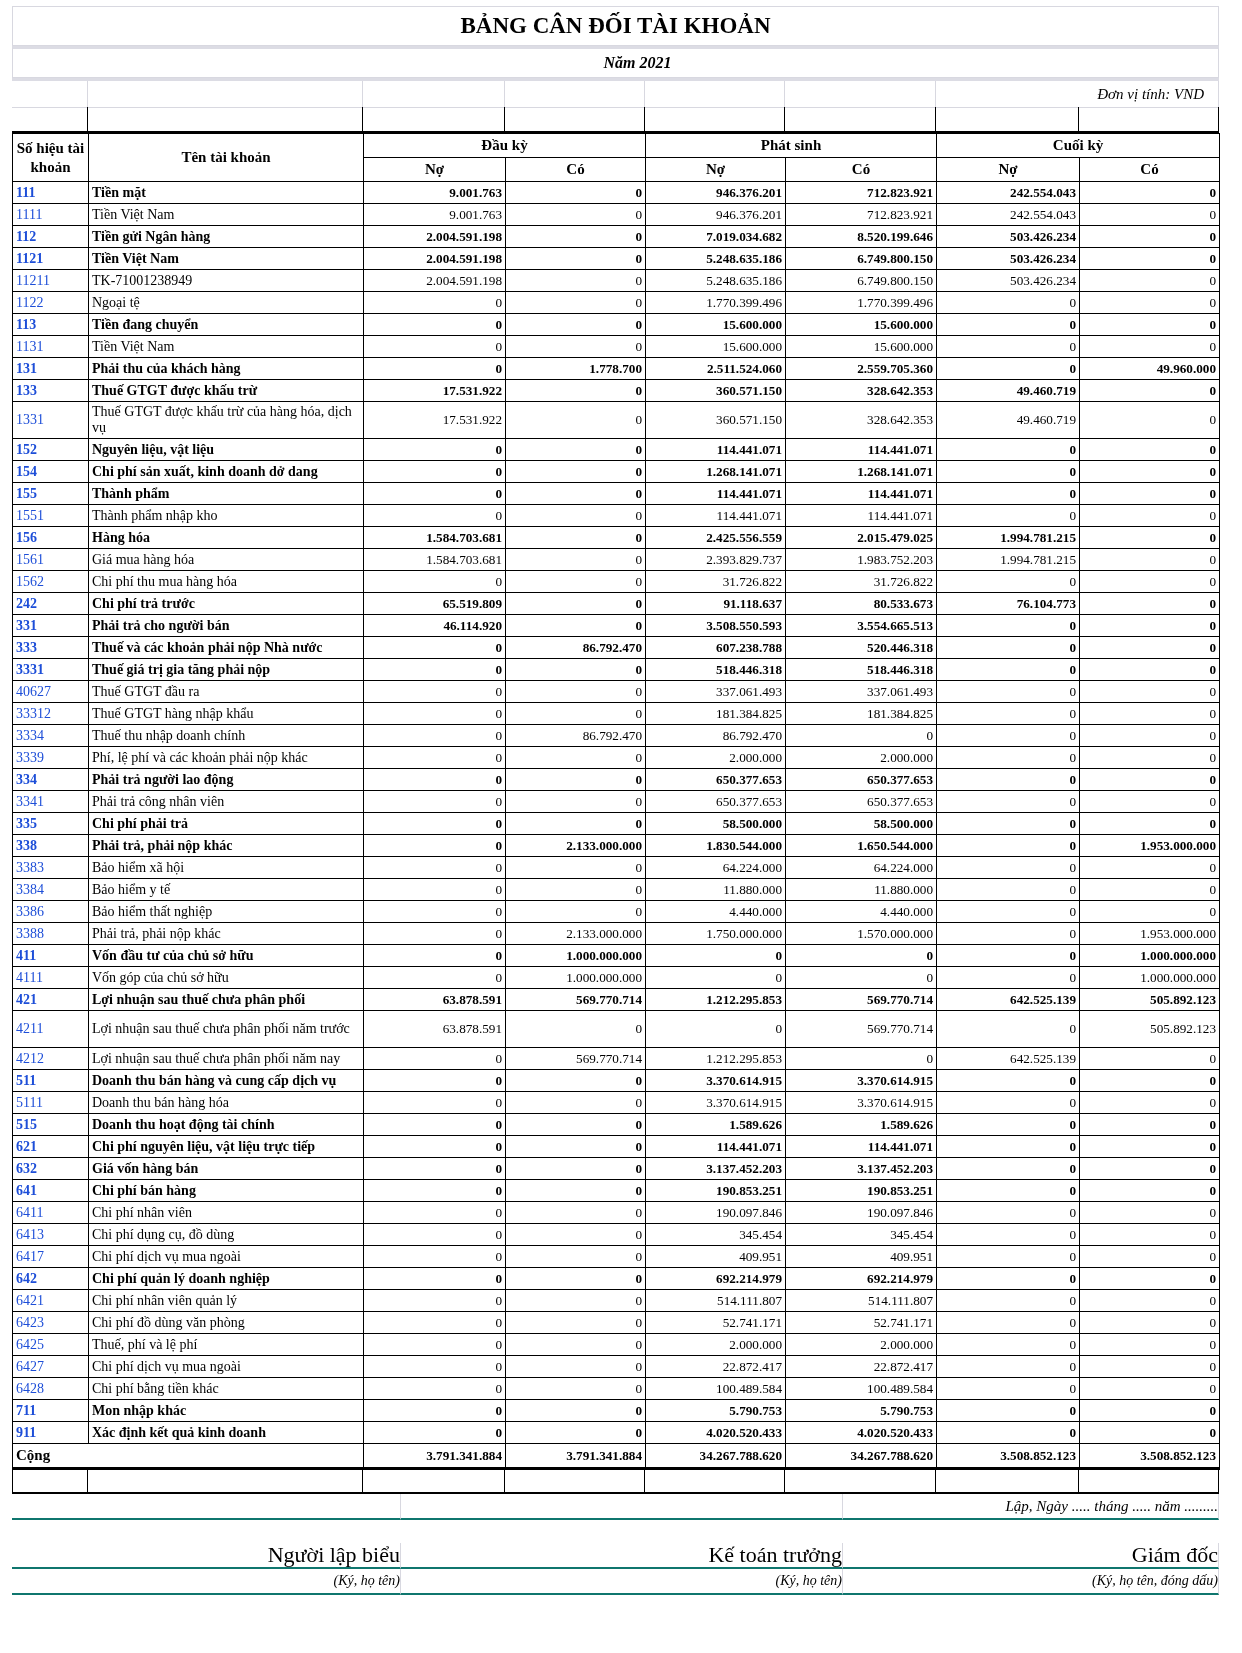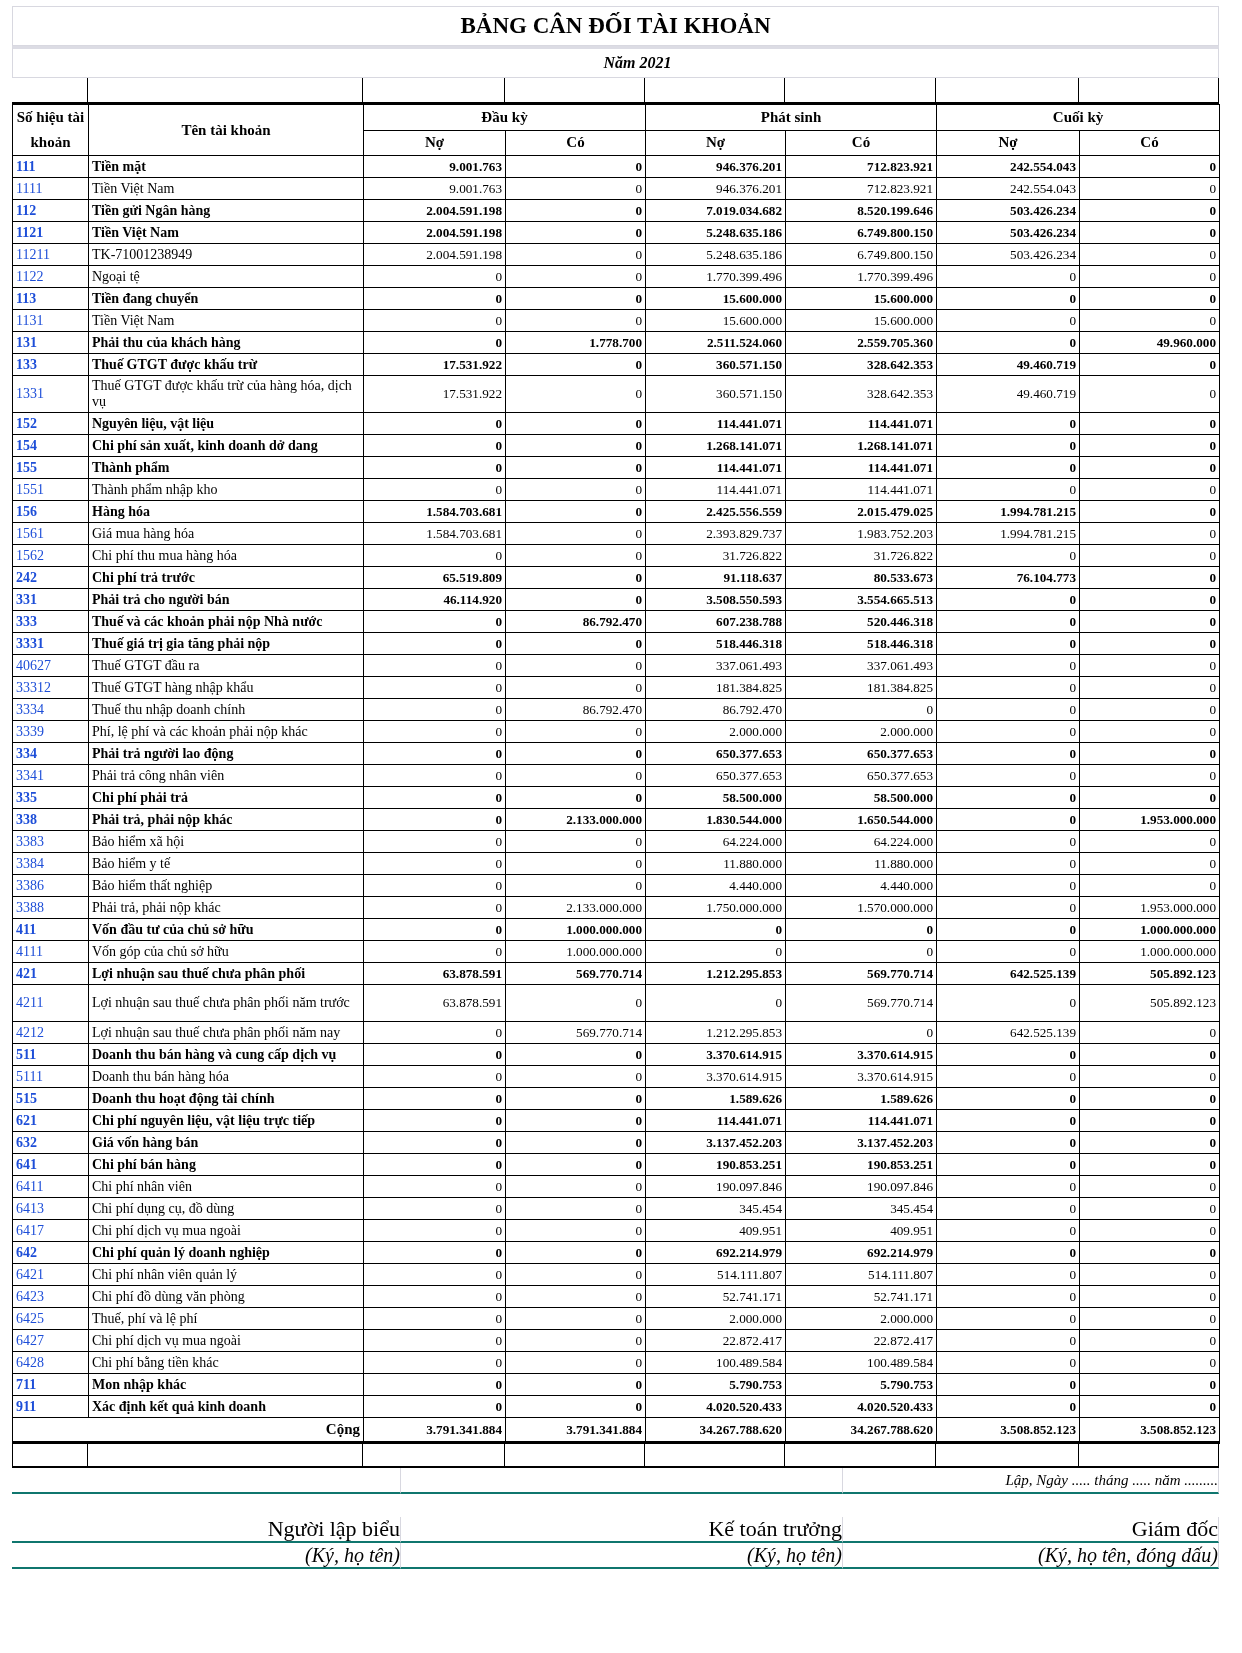--- a/index.html
+++ b/index.html
@@ -15,36 +15,45 @@
   table.ledger { border-collapse:collapse; width:1207px; table-layout:fixed; }
   table.ledger th, table.ledger td { border:1.5px solid #000; padding:0 3px; font-size:13.2px; height:21px; white-space:nowrap; overflow:hidden; }
   table.ledger th { font-weight:bold; font-size:15px; text-align:center; height:23px; }
   table.ledger td.code { color:#1d4ed8; font-size:14px; }
   table.ledger td.name { font-size:14px; }
   table.ledger td.num { text-align:right; }
   table.ledger tr.bold td { font-weight:bold; }
   table.ledger tr.tall td { height:36px; }
   table.ledger td.wrap { white-space:normal; line-height:16px; }
   table.ledger tr.total td { font-weight:bold; height:23px; border-bottom:3px solid #000; }
-  table.ledger tr.total td.label { text-align:right; font-size:15px; }
+  table.ledger tr.total td.label { text-align:left; font-size:15px; }
   .after-blank { height:22px; display:grid; grid-template-columns: 76px 275px 142px 140px 140px 151px 143px 140px; border-bottom:2px solid #000; }
   .after-blank > div { border-right:1px solid #000; border-left:0; }
   .sig { display:grid; grid-template-columns: 389px 442px 376px; }
   .sig > div { text-align:right; border-right:1px solid #d8d8e0; border-bottom:2px solid #0f766e; }
   .sig .date { grid-column:3; font-style:italic; font-size:15px; height:24px; line-height:24px; }
   .sig .spacer { height:24px; }
   .sig .role { font-weight:normal; font-size:22px; height:24px; line-height:24px;margin-top:23px; }
-  .sig .hint { font-style:italic; font-size:20px; height:24px; line-height:24px; }
+  .sig .hint { font-style:italic; font-size:14px; height:24px; line-height:24px; }
 </style>
 </head>
 <body>
 
 <div class="sheet">
   <div class="title-row">BẢNG CÂN ĐỐI TÀI KHOẢN</div>
   <div class="year-row">Năm 2021</div>
+  <div class="unit-row">
+    <div></div>
+      <div></div>
+      <div></div>
+      <div></div>
+      <div></div>
+      <div></div>
+    <div class="unit">Đơn vị tính: VND</div>
+  </div>
   <div class="blank-row">
     <div></div>
       <div></div>
       <div></div>
       <div></div>
       <div></div>
       <div></div>
       <div></div>
       <div></div>
   </div>
@@ -55,21 +64,21 @@
         <col style="width:275px">
         <col style="width:142px">
         <col style="width:140px">
       <col style="width:140px">
         <col style="width:151px">
         <col style="width:143px">
         <col style="width:140px">
     </colgroup>
     <thead>
       <tr>
-        <th rowspan="2" style="white-space:normal;line-height:25px;">Số hiệu tài khoản</th>
+        <th rowspan="2" style="white-space:normal;line-height:19px;">Số hiệu tài khoản</th>
         <th rowspan="2">Tên tài khoản</th>
         <th colspan="2">Đầu kỳ</th>
         <th colspan="2">Phát sinh</th>
         <th colspan="2">Cuối kỳ</th>
       </tr>
       <tr>
         <th>Nợ</th>
         <th>Có</th>
         <th>Nợ</th>
         <th>Có</th>

